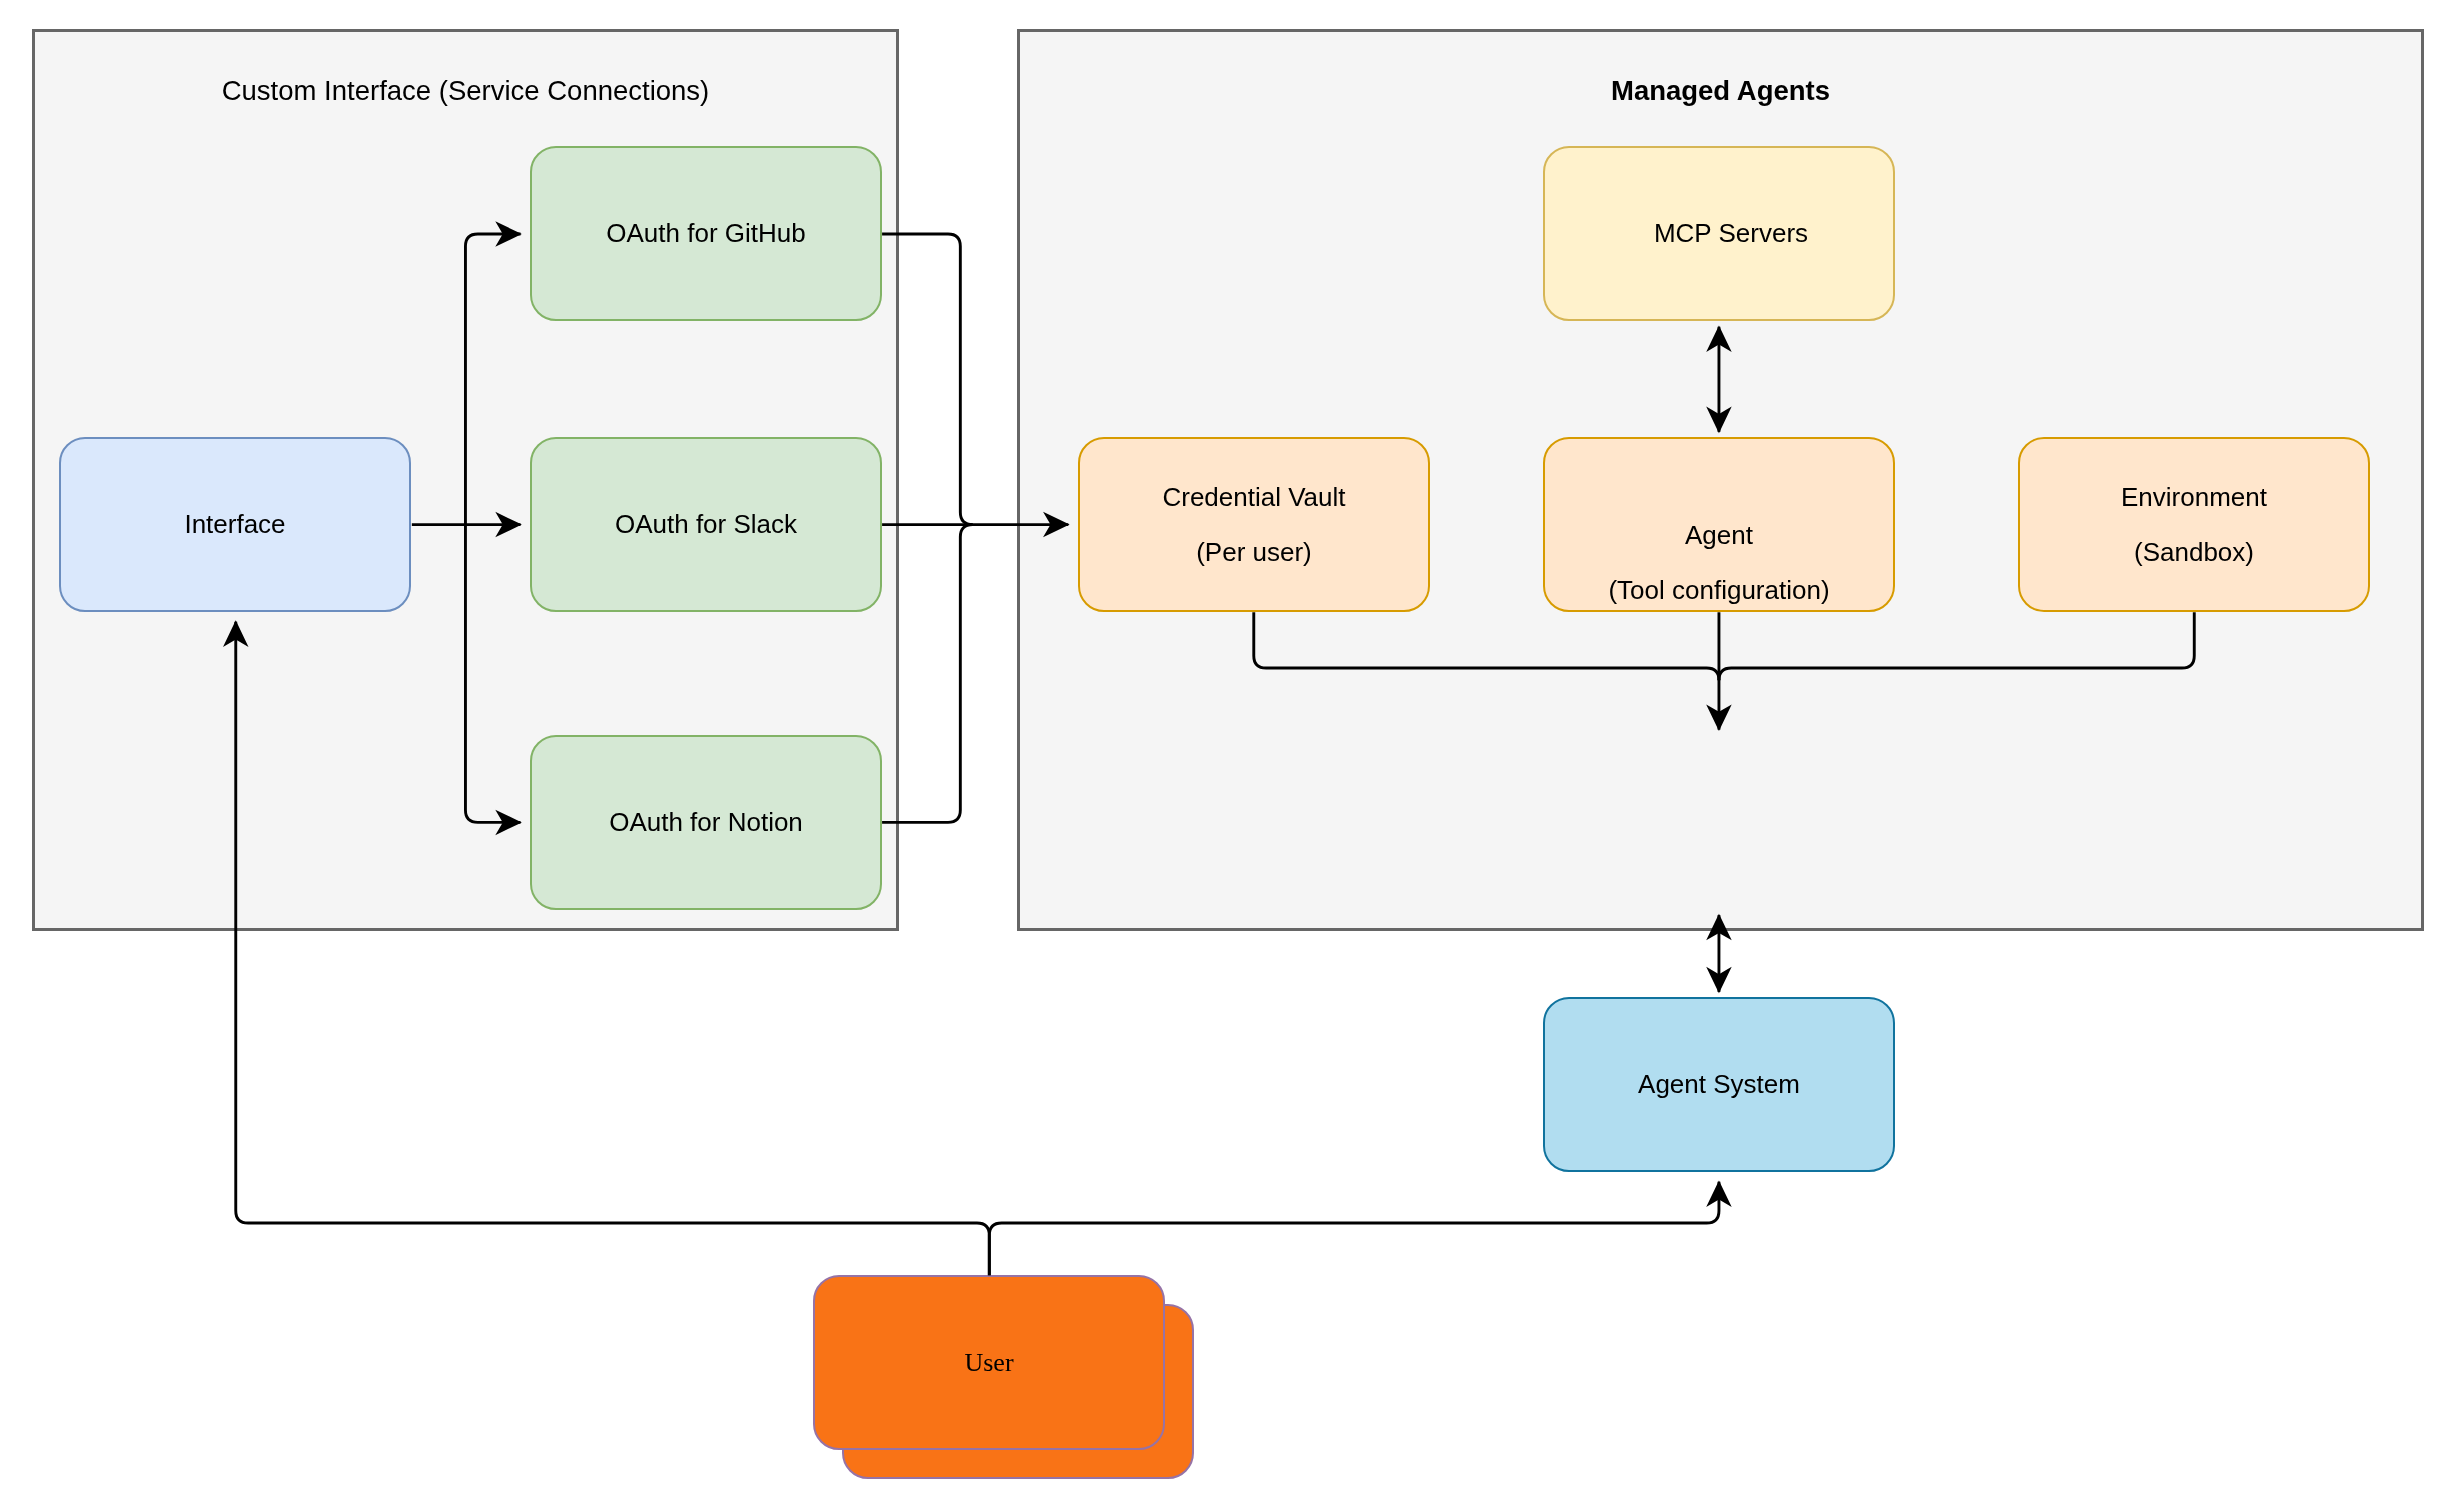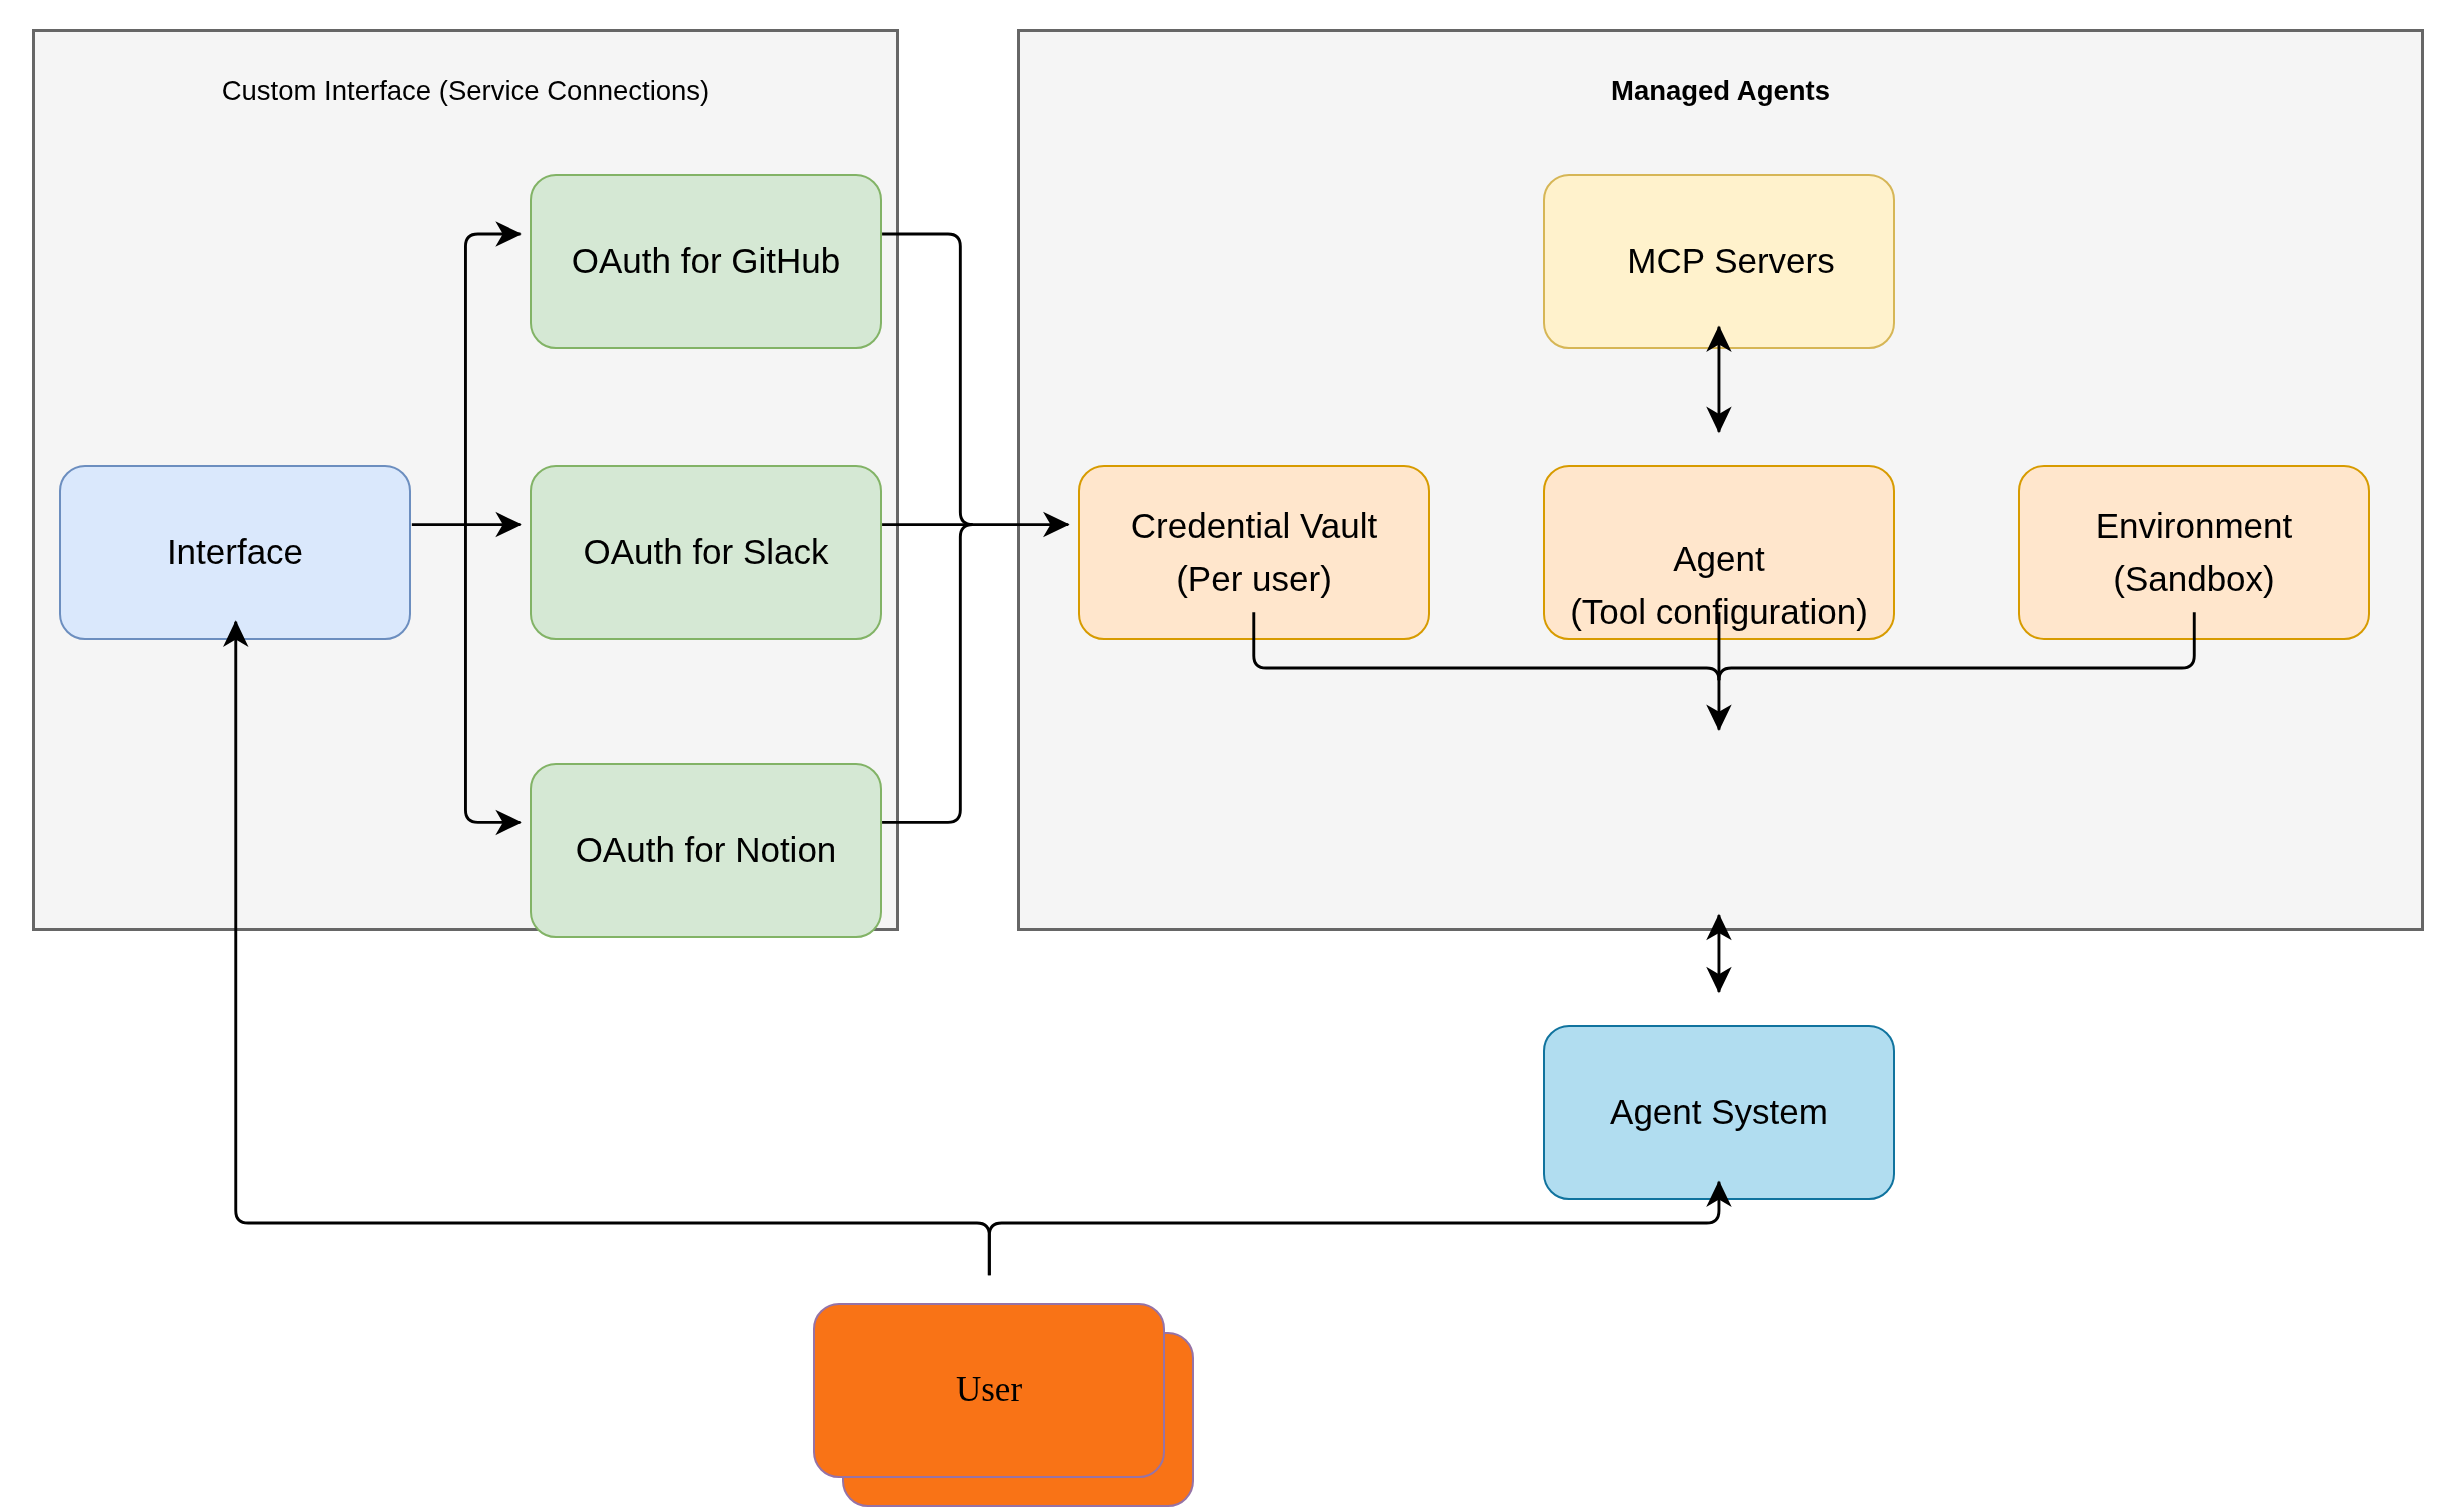--- a/index.html
+++ b/index.html
@@ -41,31 +41,30 @@
     width: 352px;
     height: 175px;
     border-radius: 26px;
     border: 2.9px solid #000;
     box-sizing: border-box;
     display: flex;
     flex-direction: column;
     align-items: center;
     justify-content: center;
     text-align: center;
-    font-size: 35px;
+    font-size: 26px;
     line-height: 1.5;
     z-index: 2;
-    margin-top: 28px;
   }
   .node span { display: block; white-space: nowrap; }
 
   .blue   { background: #dae8fc; border-color: #6c8ebf; }
   .green  { background: #d5e8d4; border-color: #82b366; }
   .yellow { background: #fff2cc; border-color: #d6b656; }
-  .orange { background: #ffe6cc; border-color: #d79b00; }
+  .orange { background: #ffe6cc; border-color: #d79b00; gap: 16px; }
   .red    { background: #f8cecc; border-color: #b85450; }
   .cyan   { background: #b1ddf0; border-color: #10739e; }
   .purple { background: #f97316; border-color: #9673a6; font-family: Liberation Serif, serif; }
 
   #node-interface        { left: 59px;   top: 437px;  }
   #node-oauth-github     { left: 530px;  top: 146px;  }
   #node-oauth-slack      { left: 530px;  top: 437px;  }
   #node-oauth-notion     { left: 530px;  top: 735px; }
   #node-mcp-servers      { left: 1543px; top: 146px; padding-left: 24px;  }
   #node-credential-vault { left: 1078px; top: 437px;  }

